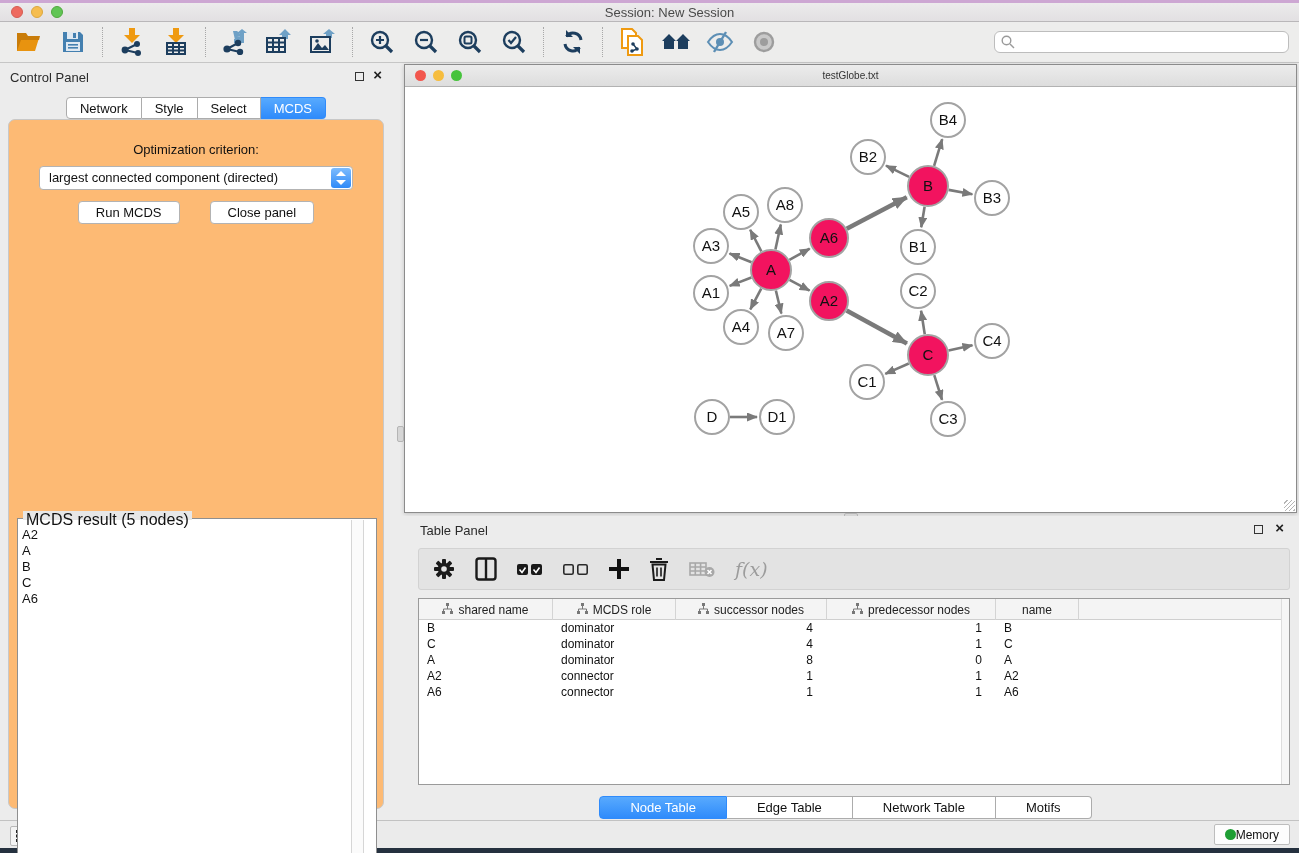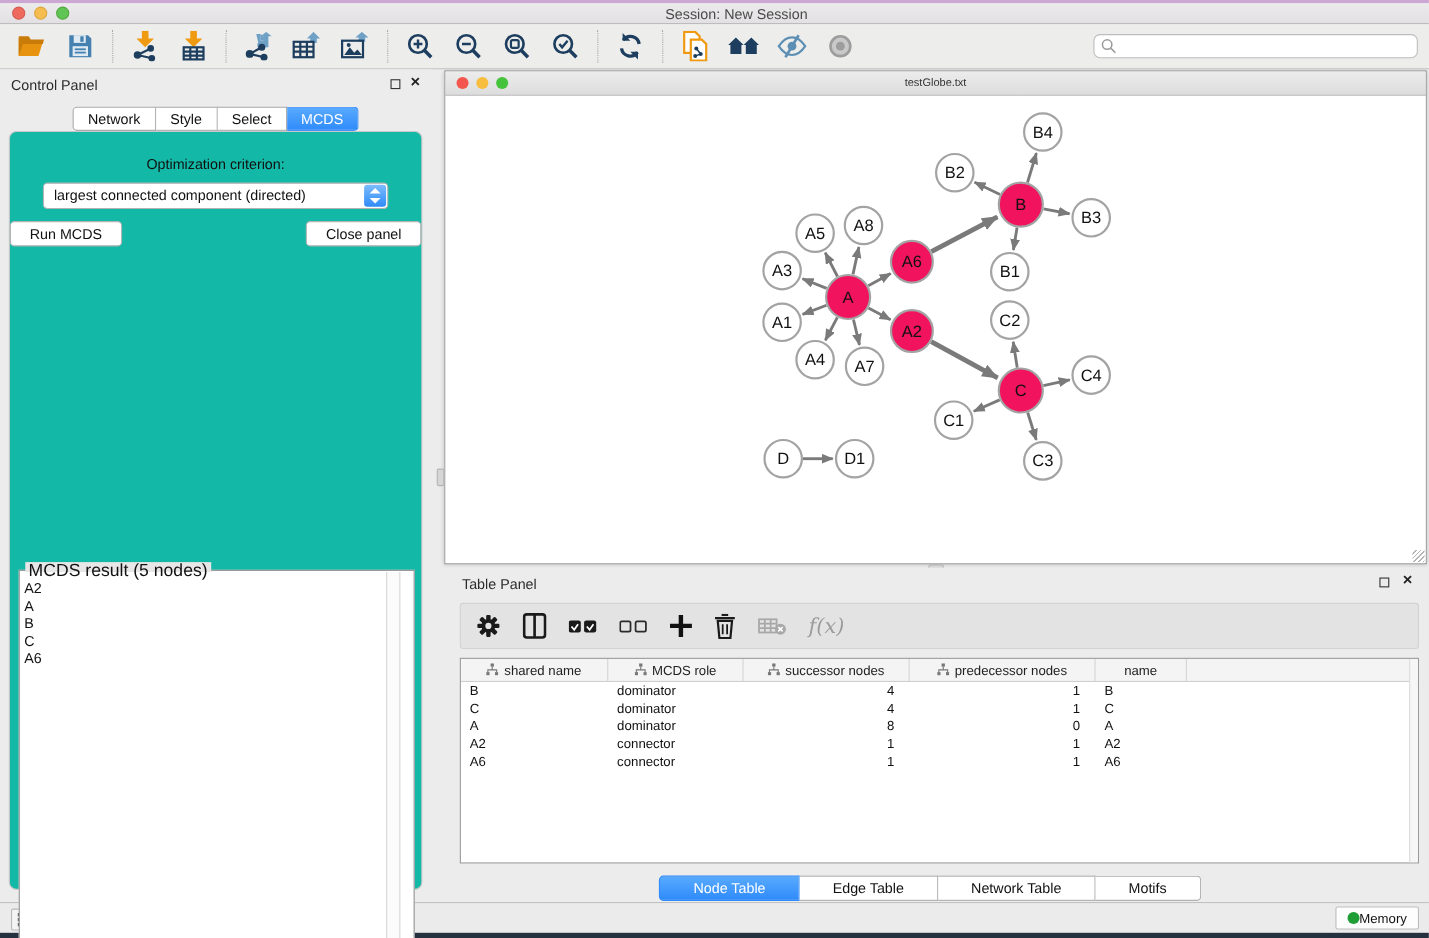--- a/index.html
+++ b/index.html
@@ -32,28 +32,28 @@
   .float-ico { position:absolute; top:9px; width:9px; height:9px; border:1.5px solid #333; }
   .close-ico { position:absolute; top:3px; font-size:15px; font-weight:bold; color:#222; line-height:18px; }
   #control-panel .float-ico { right:28px; } #control-panel .close-ico { right:10px; }
 
   .seg-tabs { display:flex; justify-content:center; margin-top:8px; position:relative; z-index:2; }
   .seg-tab { font-size:13px; color:#111; background:#fff; border:1px solid #acacac; border-left:none; padding:2px 13px; height:22px; line-height:17px; cursor:pointer; }
   .seg-tab:first-child { border-left:1px solid #acacac; border-radius:4px 0 0 4px; }
   .seg-tab:last-child { border-radius:0 4px 4px 0; }
   .seg-tab.active { background:linear-gradient(#58aafe,#2f8bfb); border-color:#2f8bfb; color:#fff; }
 
-  #cp-box { position:absolute; left:8px; top:56px; width:376px; height:690px; background:#14b8a6; border:1px solid #c8c8c8; border-radius:7px; z-index:1; }
+  #cp-box { position:absolute; left:8px; top:56px; width:376px; height:690px; background:#fdba74; border:1px solid #c8c8c8; border-radius:7px; z-index:1; }
   #opt-label { text-align:center; margin-top:22px; font-size:13px; color:#111; }
   #criterion { position:relative; margin:9px auto 0; width:314px; height:24px; background:#fff; border:1px solid #b3b3b3; border-radius:4px; font-size:13px; line-height:22px; padding-left:9px; color:#111; cursor:pointer; }
   #criterion .stepper { position:absolute; right:1px; top:1px; width:20px; height:20px; border-radius:3px; background:linear-gradient(#7dbcfd,#2e8af8); }
   .chev { position:absolute; left:5px; width:0; height:0; border-left:5px solid transparent; border-right:5px solid transparent; }
   .chev.up { top:3px; border-bottom:5px solid #fff; }
   .chev.dn { bottom:3px; border-top:5px solid #fff; }
-  #cp-buttons { display:flex; justify-content:space-between; gap:30px; margin-top:11px; }
+  #cp-buttons { display:flex; justify-content:center; gap:30px; margin-top:11px; }
   .cp-btn { background:#fff; border:1px solid #b3b3b3; border-radius:4px; font-size:13px; color:#111; padding:3px 17px; height:23px; cursor:pointer; font-family:inherit; }
 
   #mcds-box { position:absolute; left:8px; top:398px; width:360px; height:345px; background:#fff; border:1px solid #8f8f8f; }
   #mcds-legend { position:absolute; left:5px; top:-8px; padding:0 3px; font-size:16px; color:#111; background:linear-gradient(#e7e7e7 50%, #ffffff 50%); }
   #mcds-list { padding:8px 0 0 4px; font-size:13px; color:#111; }
   #mcds-list div { line-height:16px; }
   #mcds-scroll { position:absolute; right:12px; top:1px; width:13px; height:343px; background:#fbfbfb; border-left:1px solid #d6d6d6; border-right:1px solid #d6d6d6; }
 
   
   #net-window { left:404px; top:64px; width:893px; height:449px; border:1px solid #8b8b8b; background:#fff; box-shadow:0 1px 4px rgba(0,0,0,.18); }

